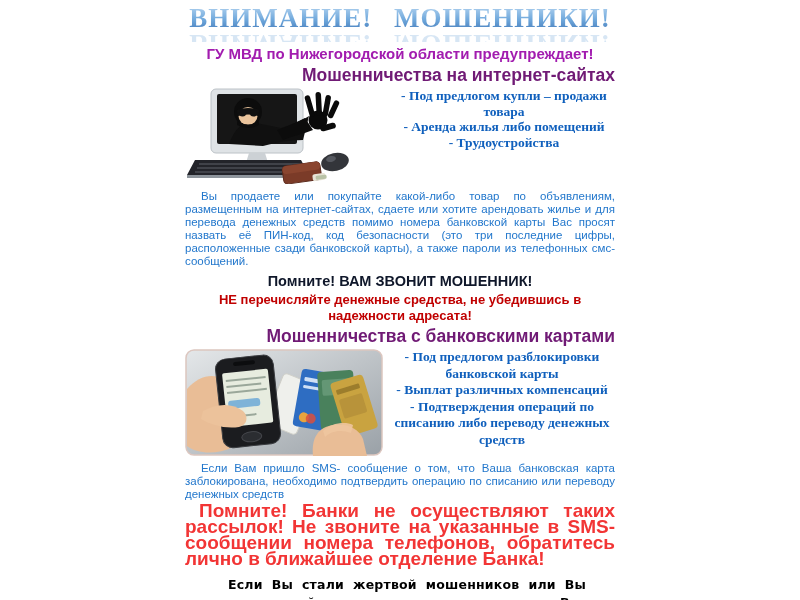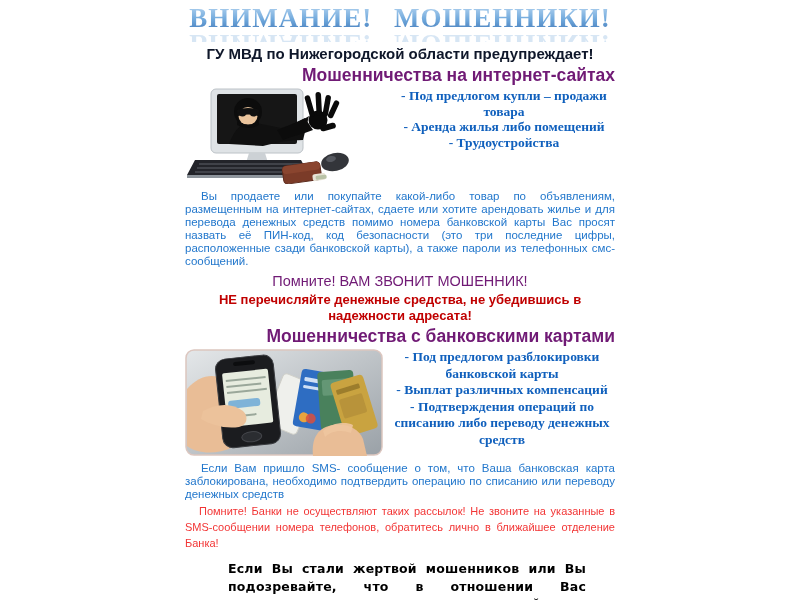--- a/index.html
+++ b/index.html
@@ -46,21 +46,21 @@
     color: #a8c8e8;
     transform: scaleY(-1);
     opacity: .45;
     display: inline-block;
   }
 
   .subtitle {
     text-align: center;
     font-weight: bold;
     font-size: 15px;
-    color: #0f172a;
+    color: #a21caf;
     margin-top: 3px;
   }
   .section-heading {
     text-align: right;
     font-weight: bold;
     font-size: 17.5px;
     color: #701a75;
     margin-top: 3px;
   }
 
@@ -84,37 +84,37 @@
     font-weight: normal;
     font-size: 11.5px;
     line-height: 13px;
     color: #2277cc;
     text-align: justify;
     text-indent: 16px;
     margin-top: 6px;
   }
   .red-line1 {
     text-align: center;
-    font-weight: normal;
+    font-weight: bold;
     font-size: 14.5px;
-    color: #701a75;
+    color: #0f172a;
     margin-top: 5px;
   }
   .red-line2 {
     text-align: center;
     font-weight: bold;
     font-size: 13px;
     line-height: 15.5px;
     color: #c00000;
     margin-top: 3px;
     padding: 0 10px;
   }
   .red-par {
-    font-weight: normal;
-    font-size: 11px;
+    font-weight: bold;
+    font-size: 19px;
     line-height: 16px;
     color: #f23535;
     text-align: justify;
     text-indent: 14px;
     margin-top: 2px;
   }
   .footer-par {
     font-family: "DejaVu Sans", sans-serif;
     font-weight: bold;
     font-size: 12.5px;

